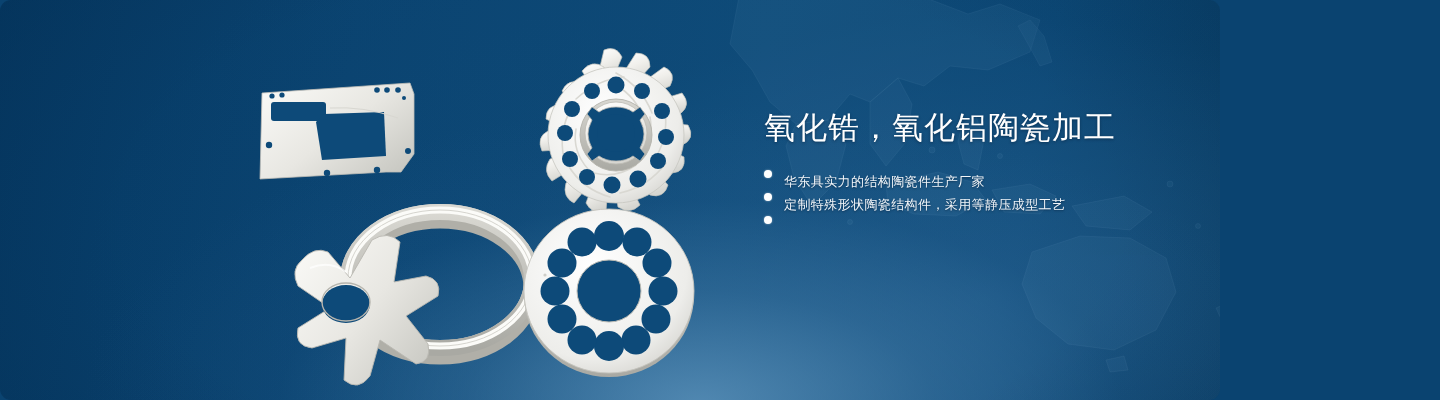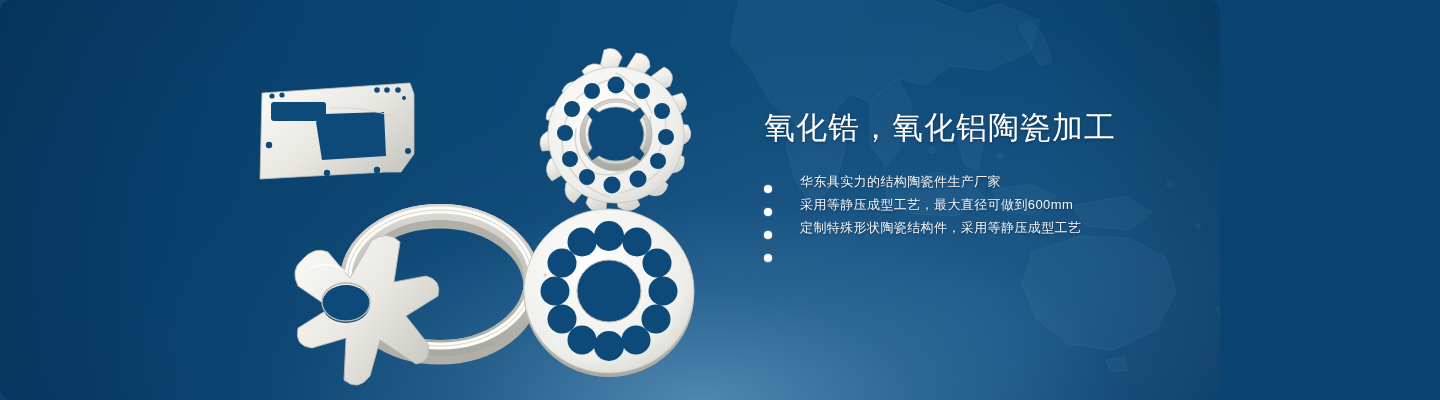--- a/index.html
+++ b/index.html
@@ -74,24 +74,23 @@
     text-shadow: 0 1px 3px rgba(0,20,40,0.45);
     white-space: nowrap;
   }
   .bullets {
     list-style: none;
     margin: 0;
     padding: 0;
   }
   .bullet-row {
     display: flex;
-    align-items: flex-end;
+    align-items: flex-start;
     height: 23px;
     margin-bottom: 0px;
-    gap: 16px;
   }
   .bullet-dot {
     width: 8px;
     height: 8px;
     border-radius: 50%;
     background: #ffffff;
     flex: 0 0 8px;
     margin-right: 12px;
     box-shadow: 0 0 2px rgba(255,255,255,0.55);
   }
@@ -309,24 +308,20 @@
   <div class="copy">
     <h1 class="headline">氧化锆，氧化铝陶瓷加工</h1>
 
     <ul class="bullets">
       <li class="bullet-row">
         <span class="bullet-dot"></span>
         <span class="bullet-text">华东具实力的结构陶瓷件生产厂家</span>
       </li>
       <li class="bullet-row">
         <span class="bullet-dot"></span>
-        <span class="bullet-text">采用等静压成型工艺，最大直径可做到600mm</span>
-      </li>
-      <li class="bullet-row">
-        <span class="bullet-dot"></span>
         <span class="bullet-text">定制特殊形状陶瓷结构件，采用等静压成型工艺</span>
       </li>
       <li class="bullet-row">
         <span class="bullet-dot"></span>
       </li>
     </ul>
   </div>
 
 </div>
 

